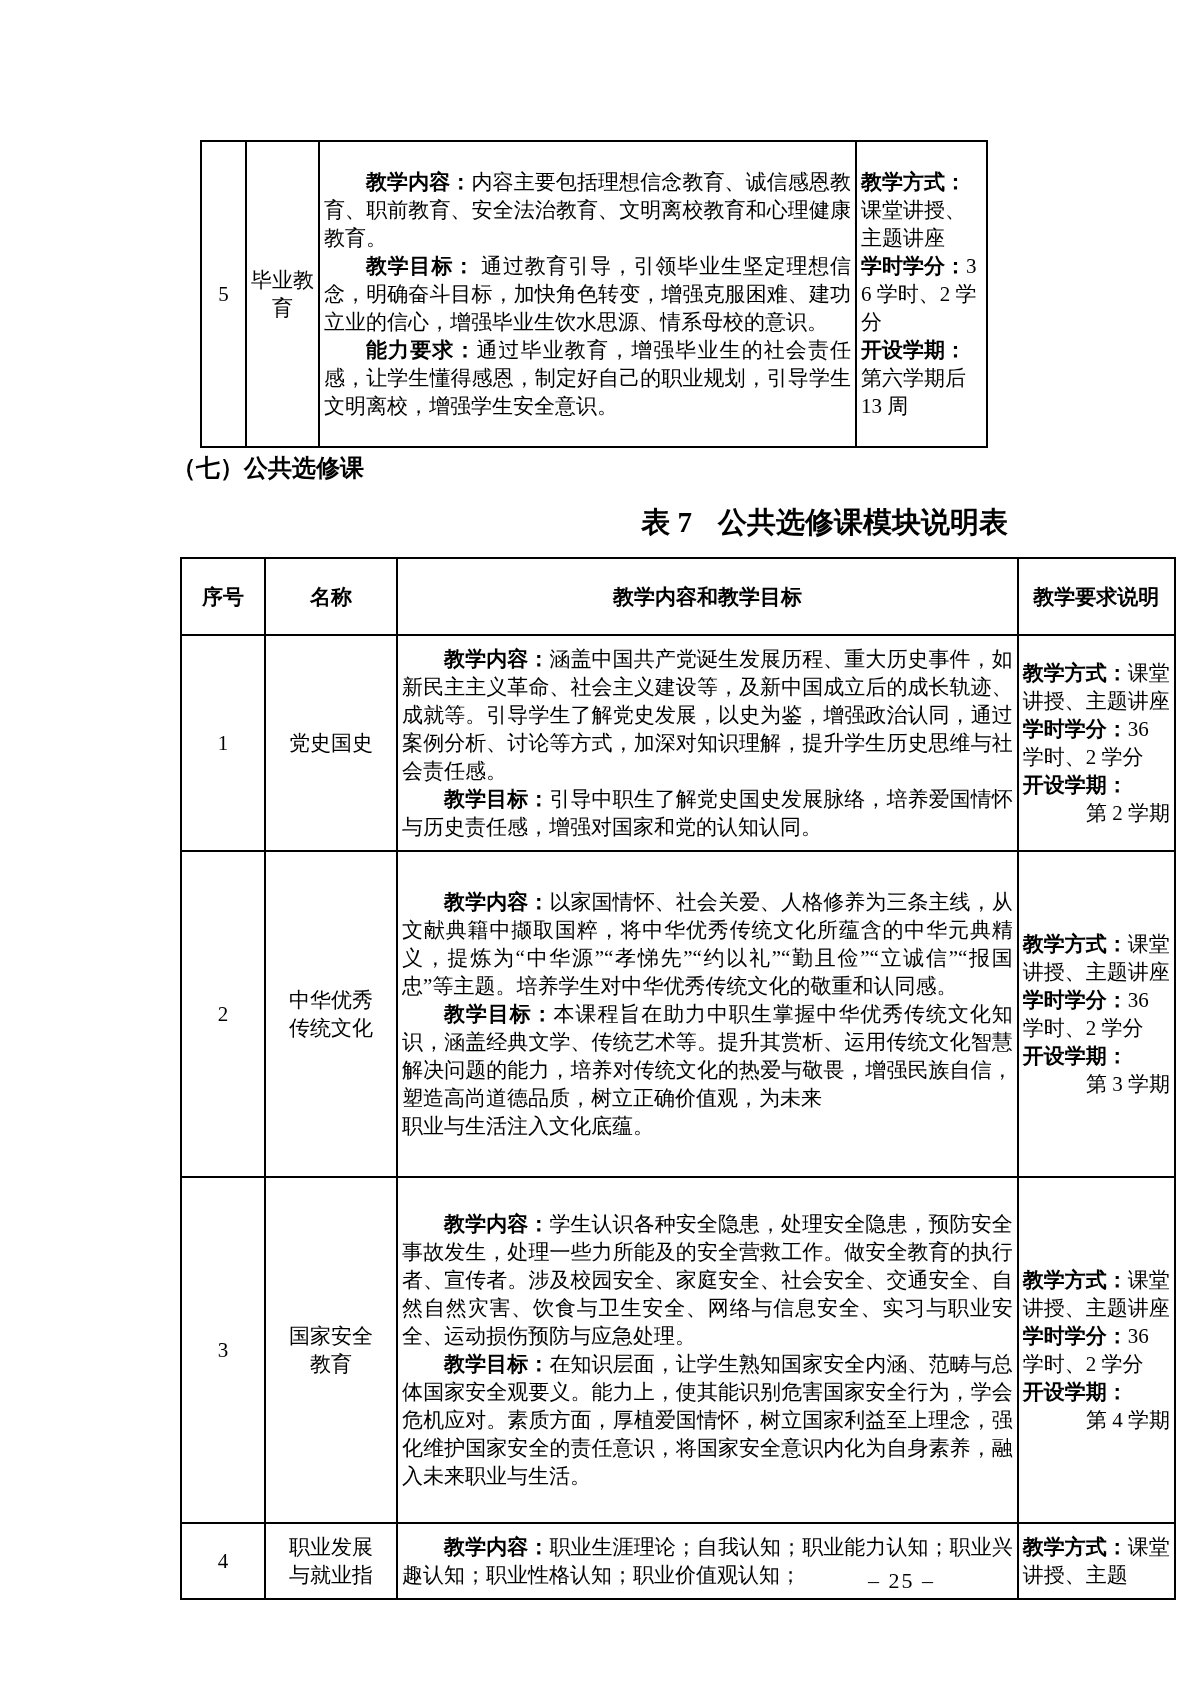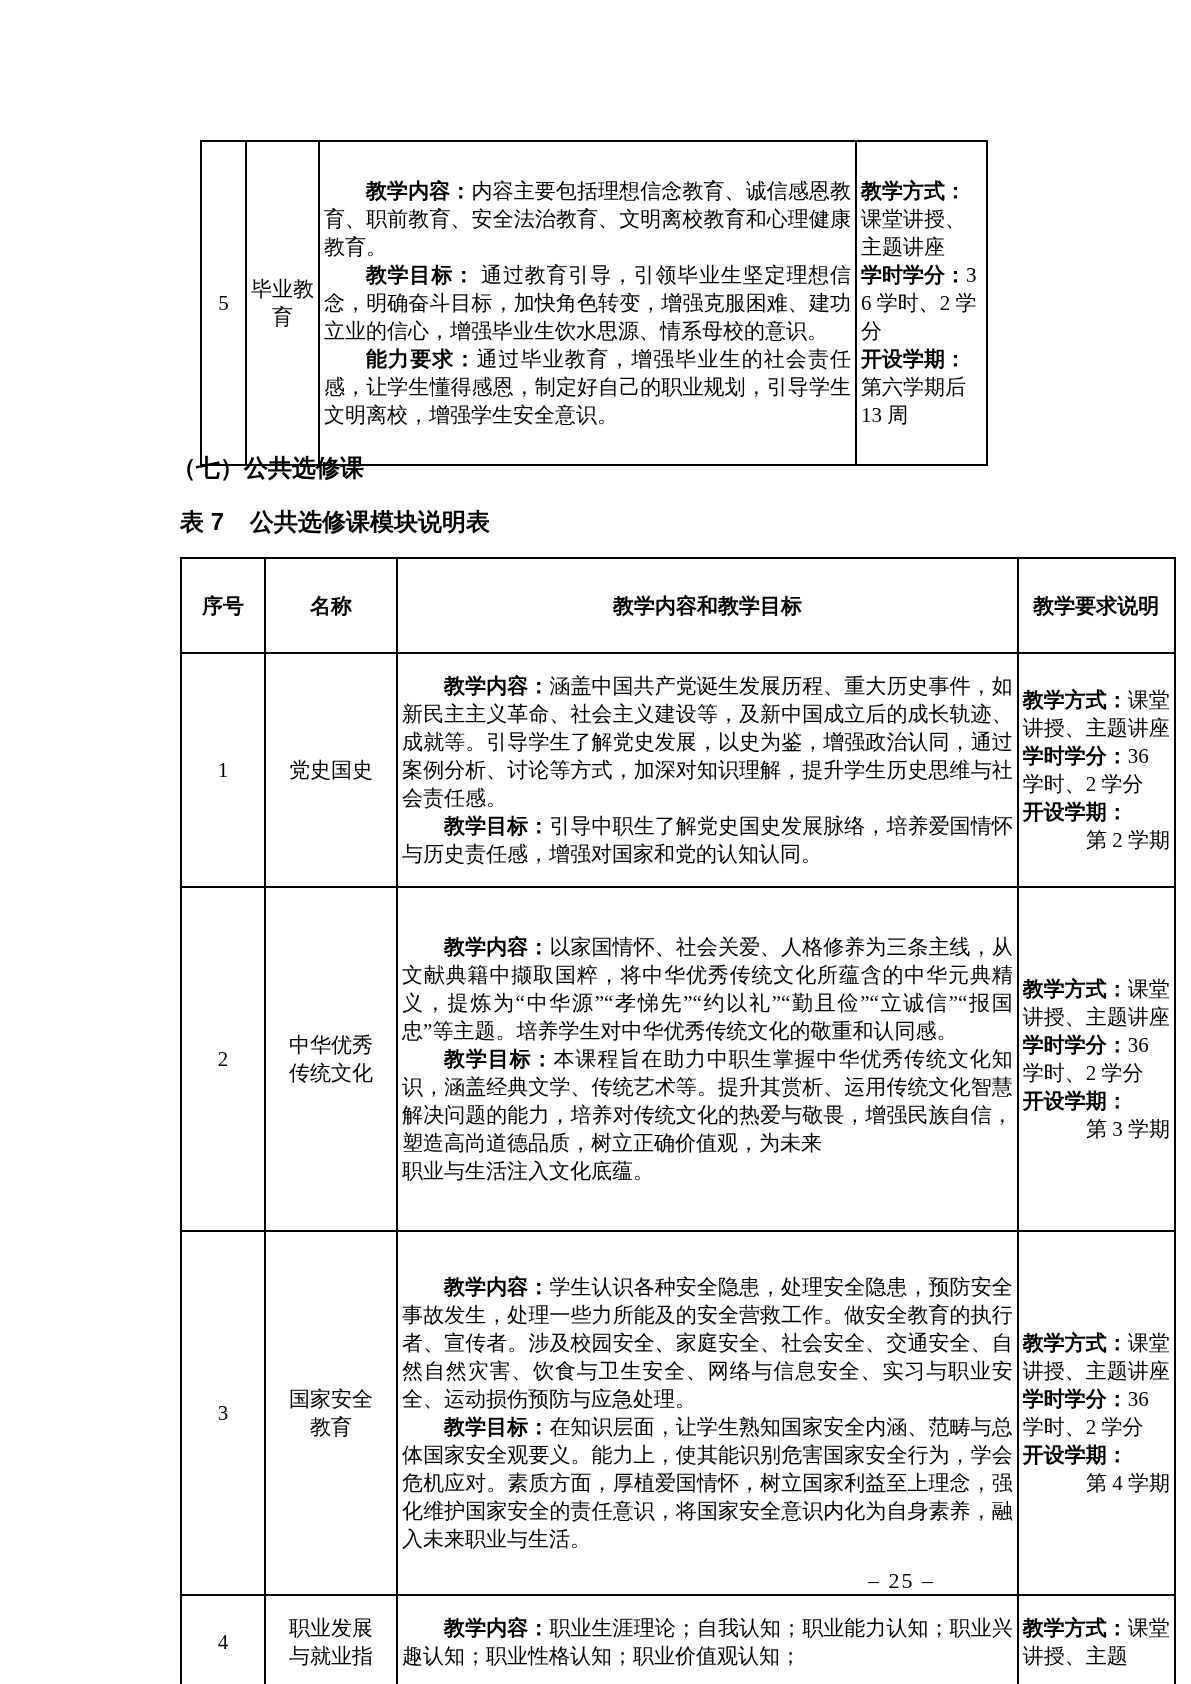--- a/index.html
+++ b/index.html
@@ -16,21 +16,21 @@
   .tbl table {
     border-collapse: collapse;
     table-layout: fixed;
     width: 100%;
   }
   .tbl td {
     border: 2px solid #000;
     vertical-align: middle;
     font-size: 21px;
     line-height: 28px;
-    padding: 18px 4px;
+    padding: 9px 4px;
     word-break: break-all;
   }
   .top-tbl { position: absolute; left: 200px; top: 140px; width: 786px; }
   .t7      { position: absolute; left: 180px; top: 557px; width: 996px; }
 
   .c-idx  { text-align: center; }
   .c-name { text-align: center; padding: 2px 0; }
   .c-body { vertical-align: top; padding: 2px 5px; }
   .c-body p { margin: 0; text-align: justify; text-indent: 2em; }
   .c-body p.noind { text-indent: 0; }
@@ -67,24 +67,24 @@
     font-family: "Liberation Sans", "DejaVu Sans", sans-serif;
     font-weight: 700;
     font-size: 24px;
     line-height: 36px;
   }
   .caption {
     position: absolute;
     left: 180px;
     top: 505px;
     width: 828px;
-    text-align: left;
-    font-family: Liberation Sans, sans-serif;
-    font-weight: 700;
-    font-size: 24px;
+    text-align: right;
+    font-family: Liberation Serif, serif;
+    font-weight: 700;
+    font-size: 29px;
     line-height: 34px;
   }
   .cap-prefix { margin-right: 26px; }
   .page-num {
     position: absolute;
     left: 868px;
     top: 1568px;
     font-size: 22px;
     letter-spacing: 2px;
   }

